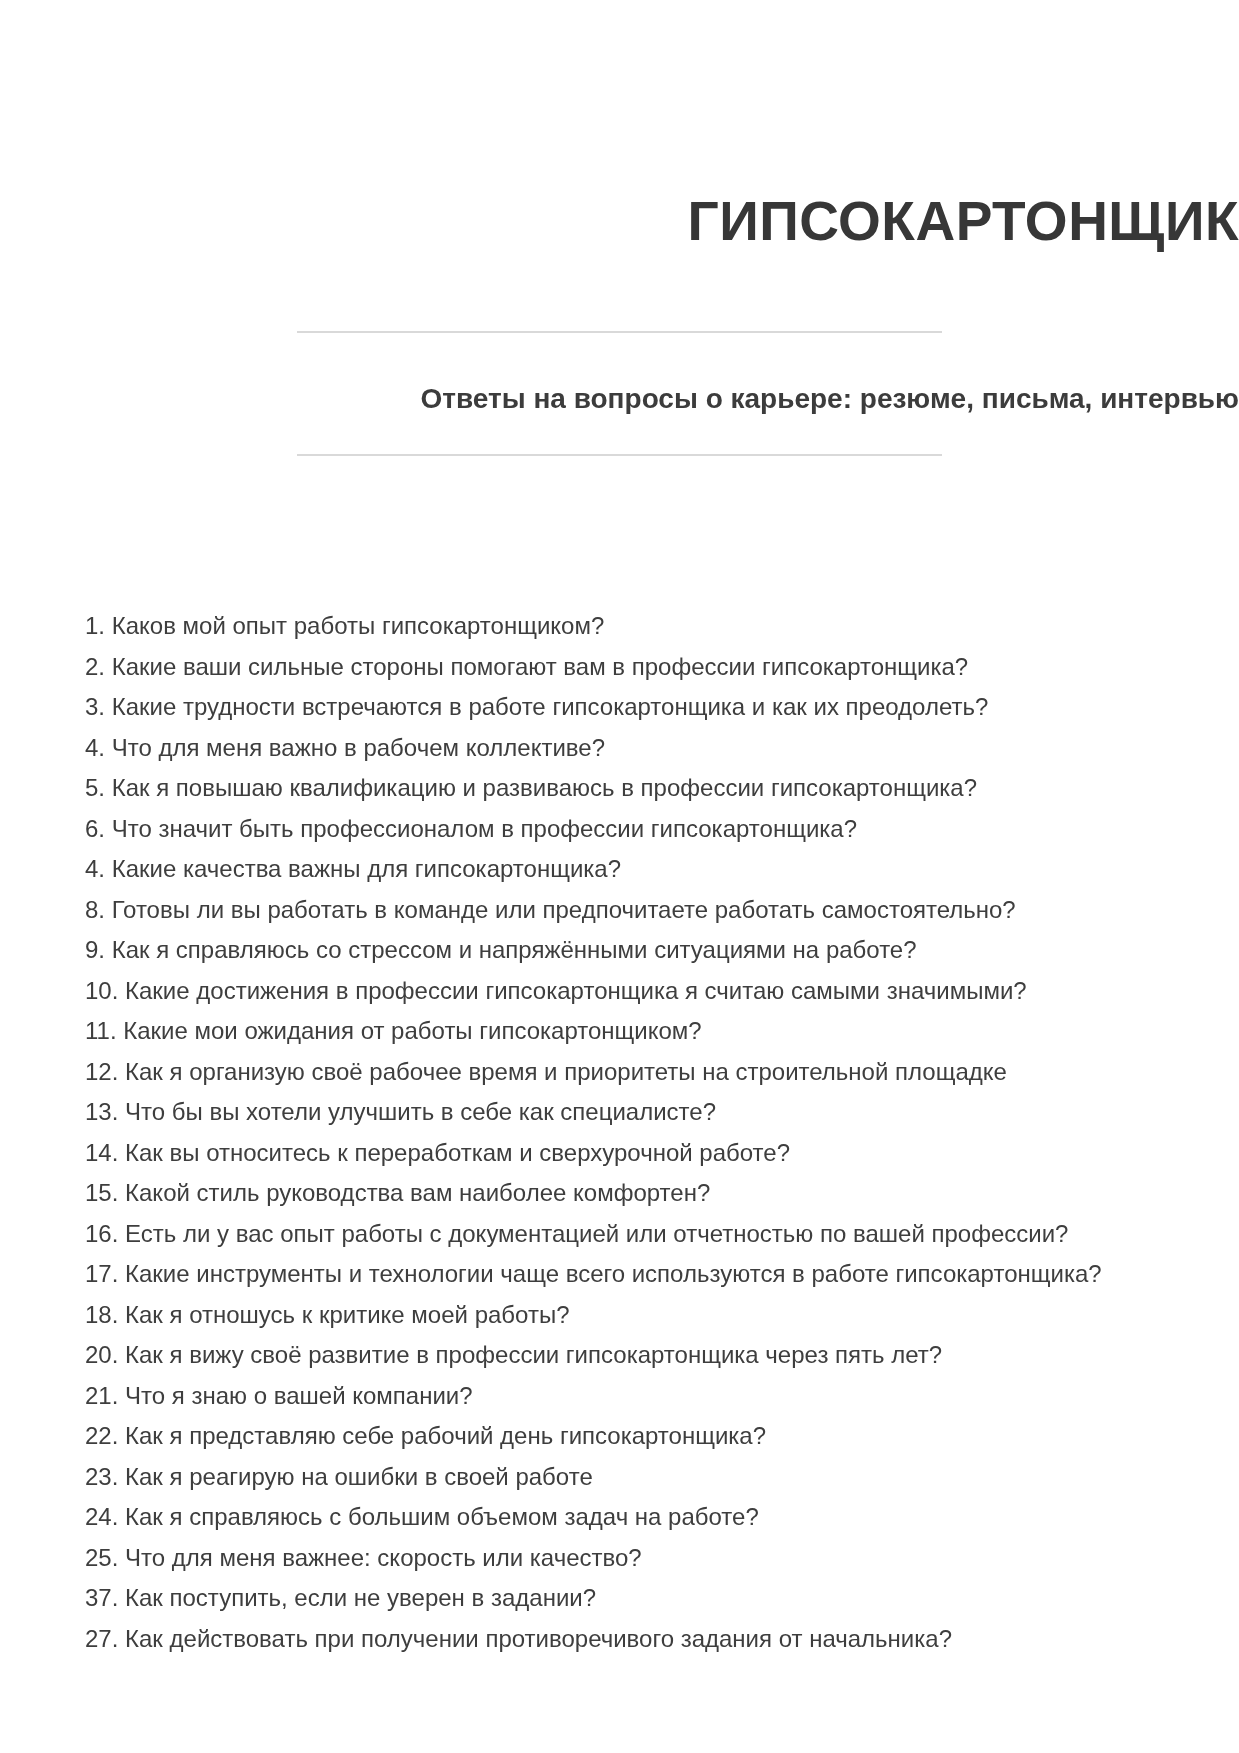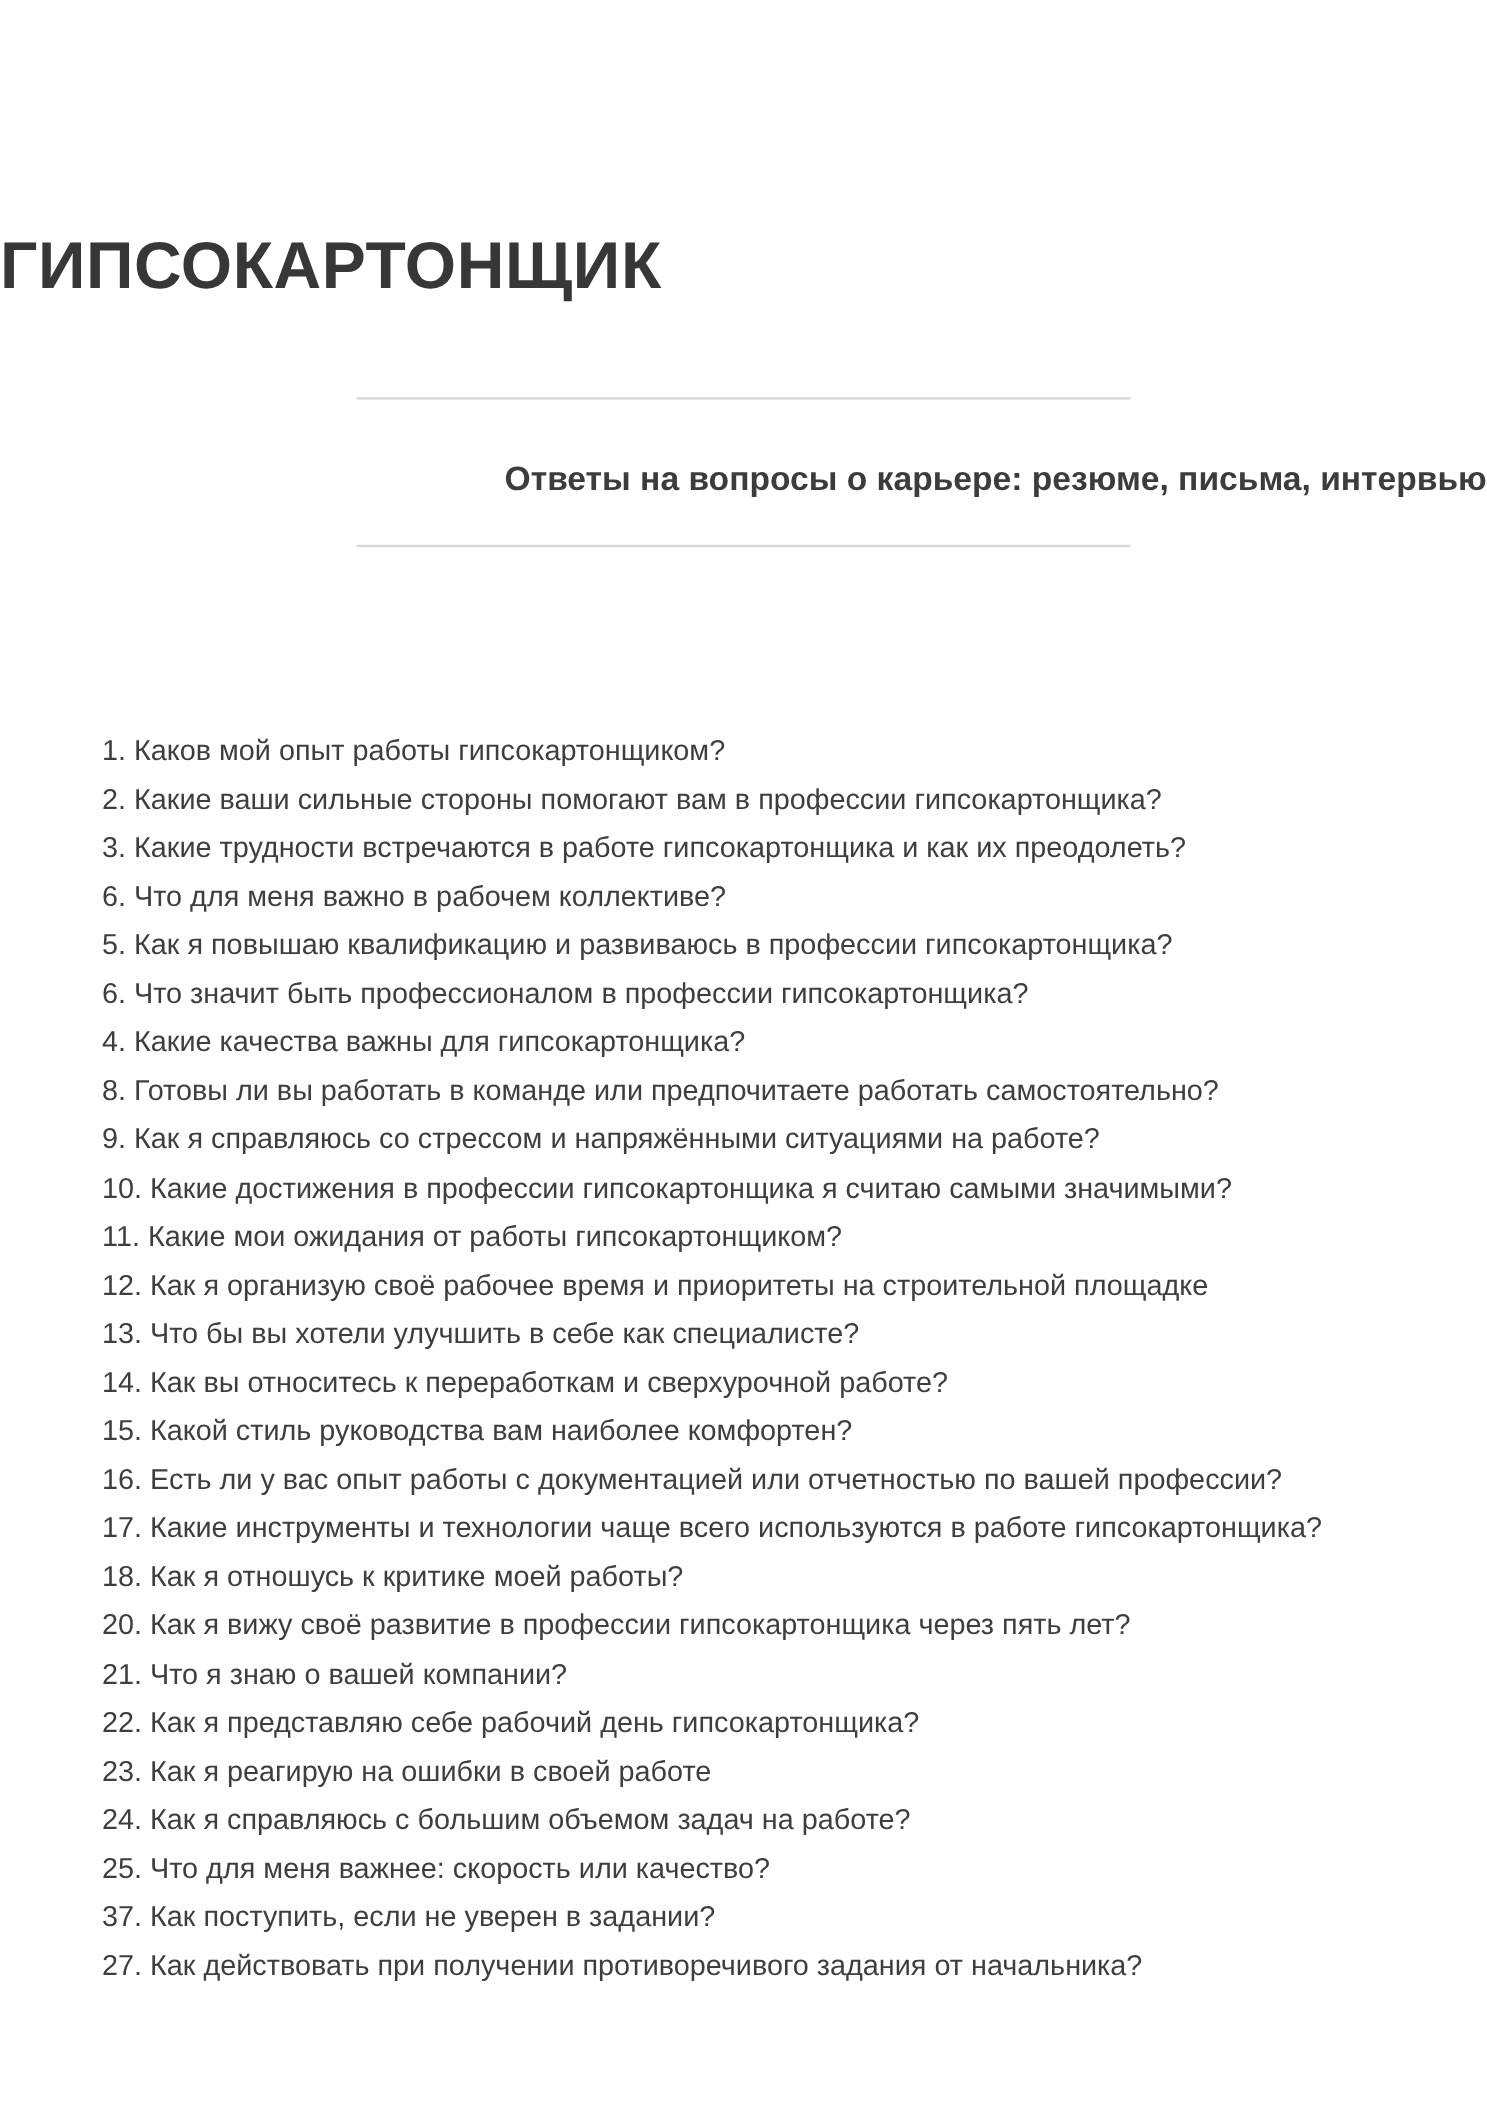--- a/index.html
+++ b/index.html
@@ -12,21 +12,21 @@
     overflow: hidden;
   }
   .page {
     width: 1239px;
     height: 1753px;
     background: #ffffff;
     position: relative;
   }
   .doc-title {
     margin-top: 194px;
-    text-align: left;
+    text-align: right;
     font-size: 55px;
     line-height: 55px;
     font-weight: 700;
     color: #373737;
     letter-spacing: 0.5px;
   }
   .divider {
     width: 645px;
     margin: 0 auto;
     border: none;
@@ -66,21 +66,21 @@
   <hr class="divider divider-top">
 
   <h2 class="doc-subtitle">Ответы на вопросы о карьере: резюме, письма, интервью</h2>
 
   <hr class="divider divider-bottom">
 
   <ol class="question-list">
       <li>1. Каков мой опыт работы гипсокартонщиком?</li>
       <li>2. Какие ваши сильные стороны помогают вам в профессии гипсокартонщика?</li>
       <li>3. Какие трудности встречаются в работе гипсокартонщика и как их преодолеть?</li>
-      <li>6. Что для меня важно в рабочем коллективе?</li>
+      <li>4. Что для меня важно в рабочем коллективе?</li>
       <li>5. Как я повышаю квалификацию и развиваюсь в профессии гипсокартонщика?</li>
       <li>6. Что значит быть профессионалом в профессии гипсокартонщика?</li>
       <li>4. Какие качества важны для гипсокартонщика?</li>
       <li>8. Готовы ли вы работать в команде или предпочитаете работать самостоятельно?</li>
       <li>9. Как я справляюсь со стрессом и напряжёнными ситуациями на работе?</li>
       <li>10. Какие достижения в профессии гипсокартонщика я считаю самыми значимыми?</li>
       <li>11. Какие мои ожидания от работы гипсокартонщиком?</li>
       <li>12. Как я организую своё рабочее время и приоритеты на строительной площадке</li>
       <li>13. Что бы вы хотели улучшить в себе как специалисте?</li>
       <li>14. Как вы относитесь к переработкам и сверхурочной работе?</li>

